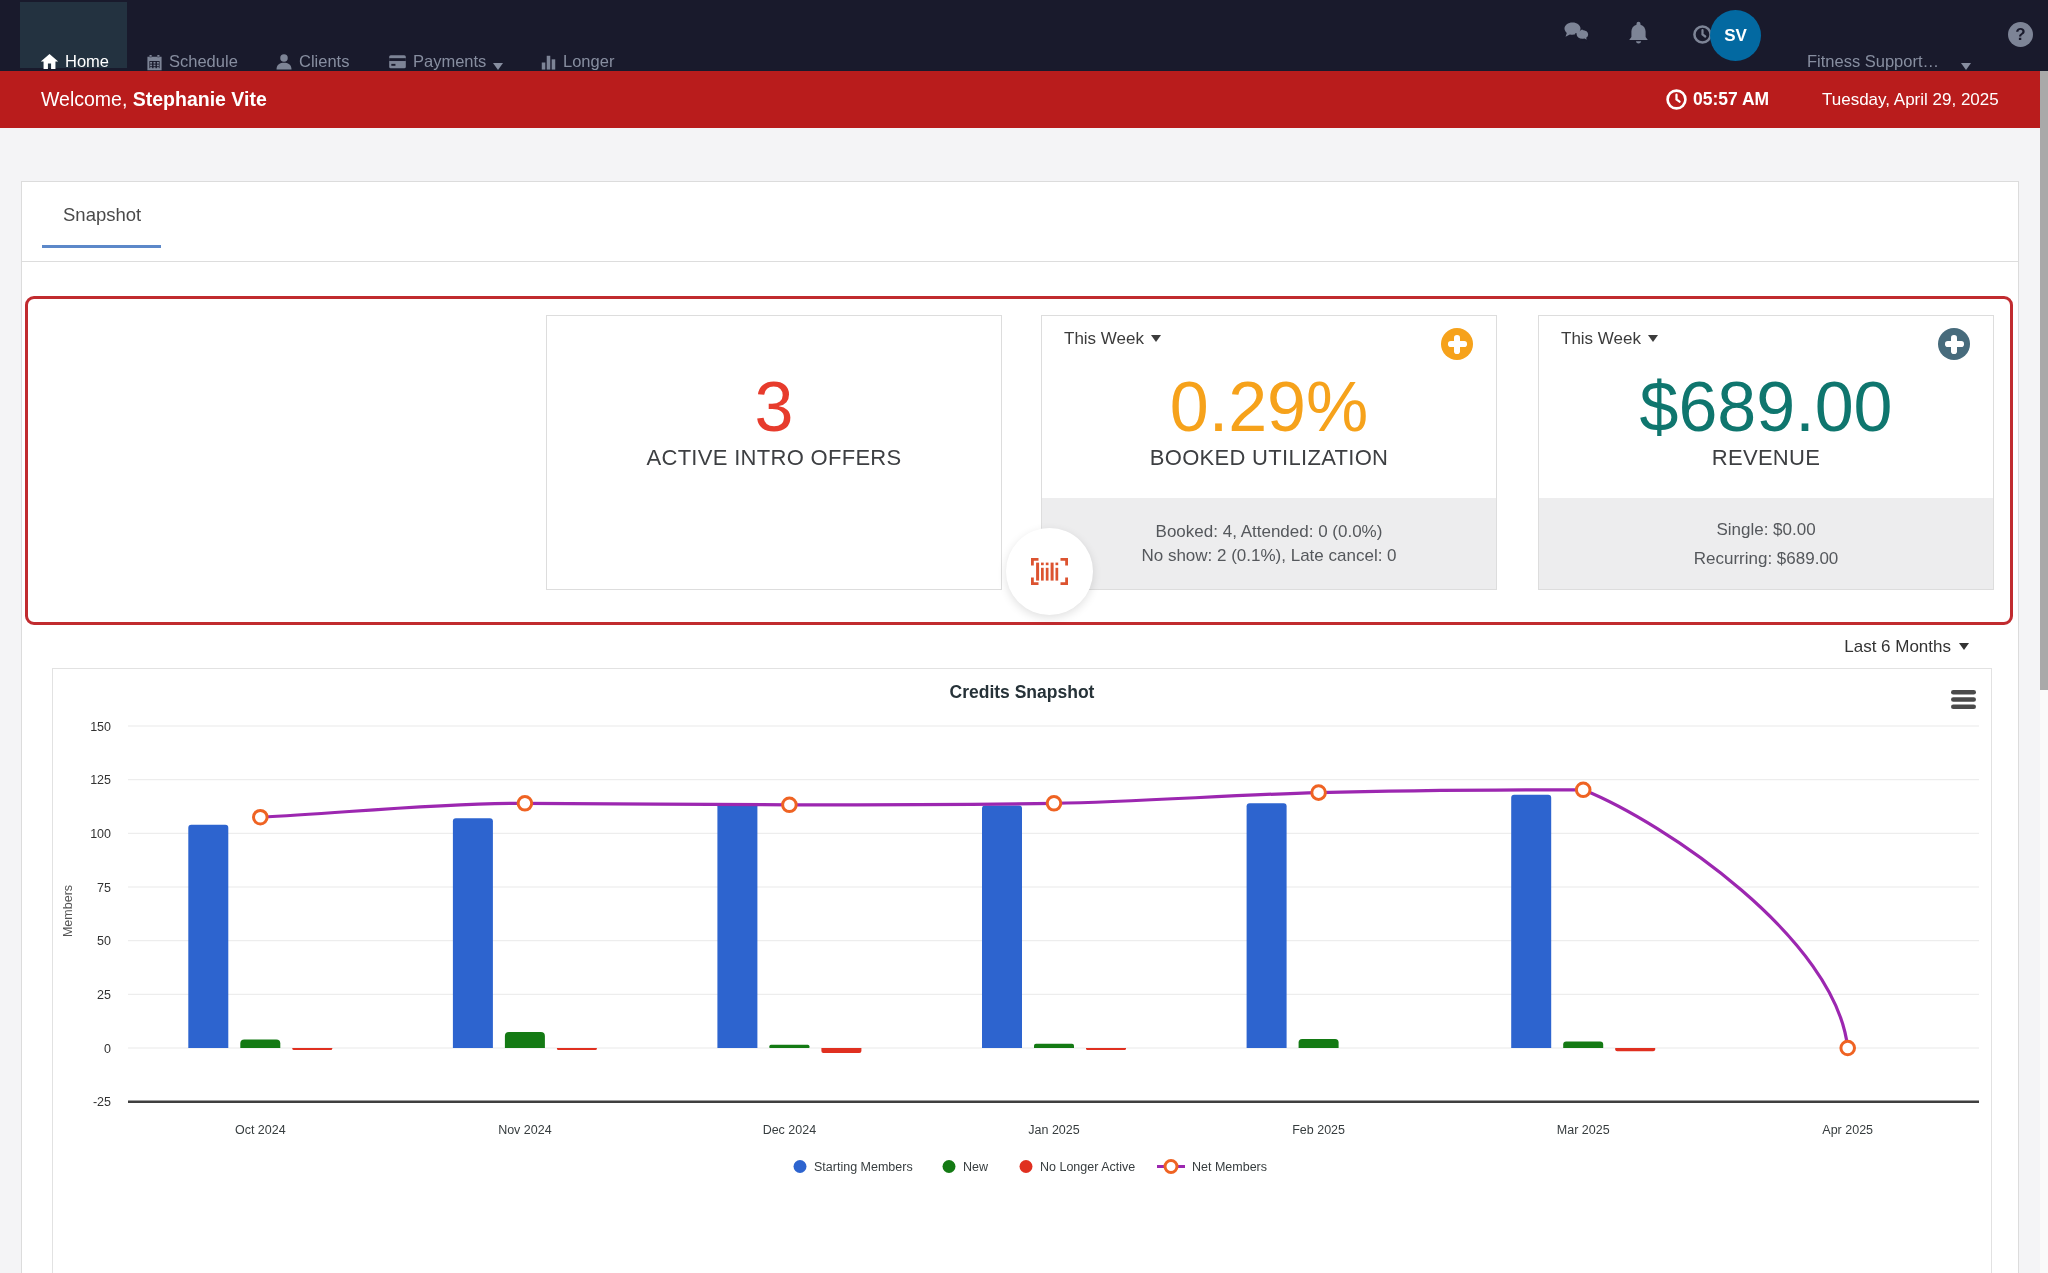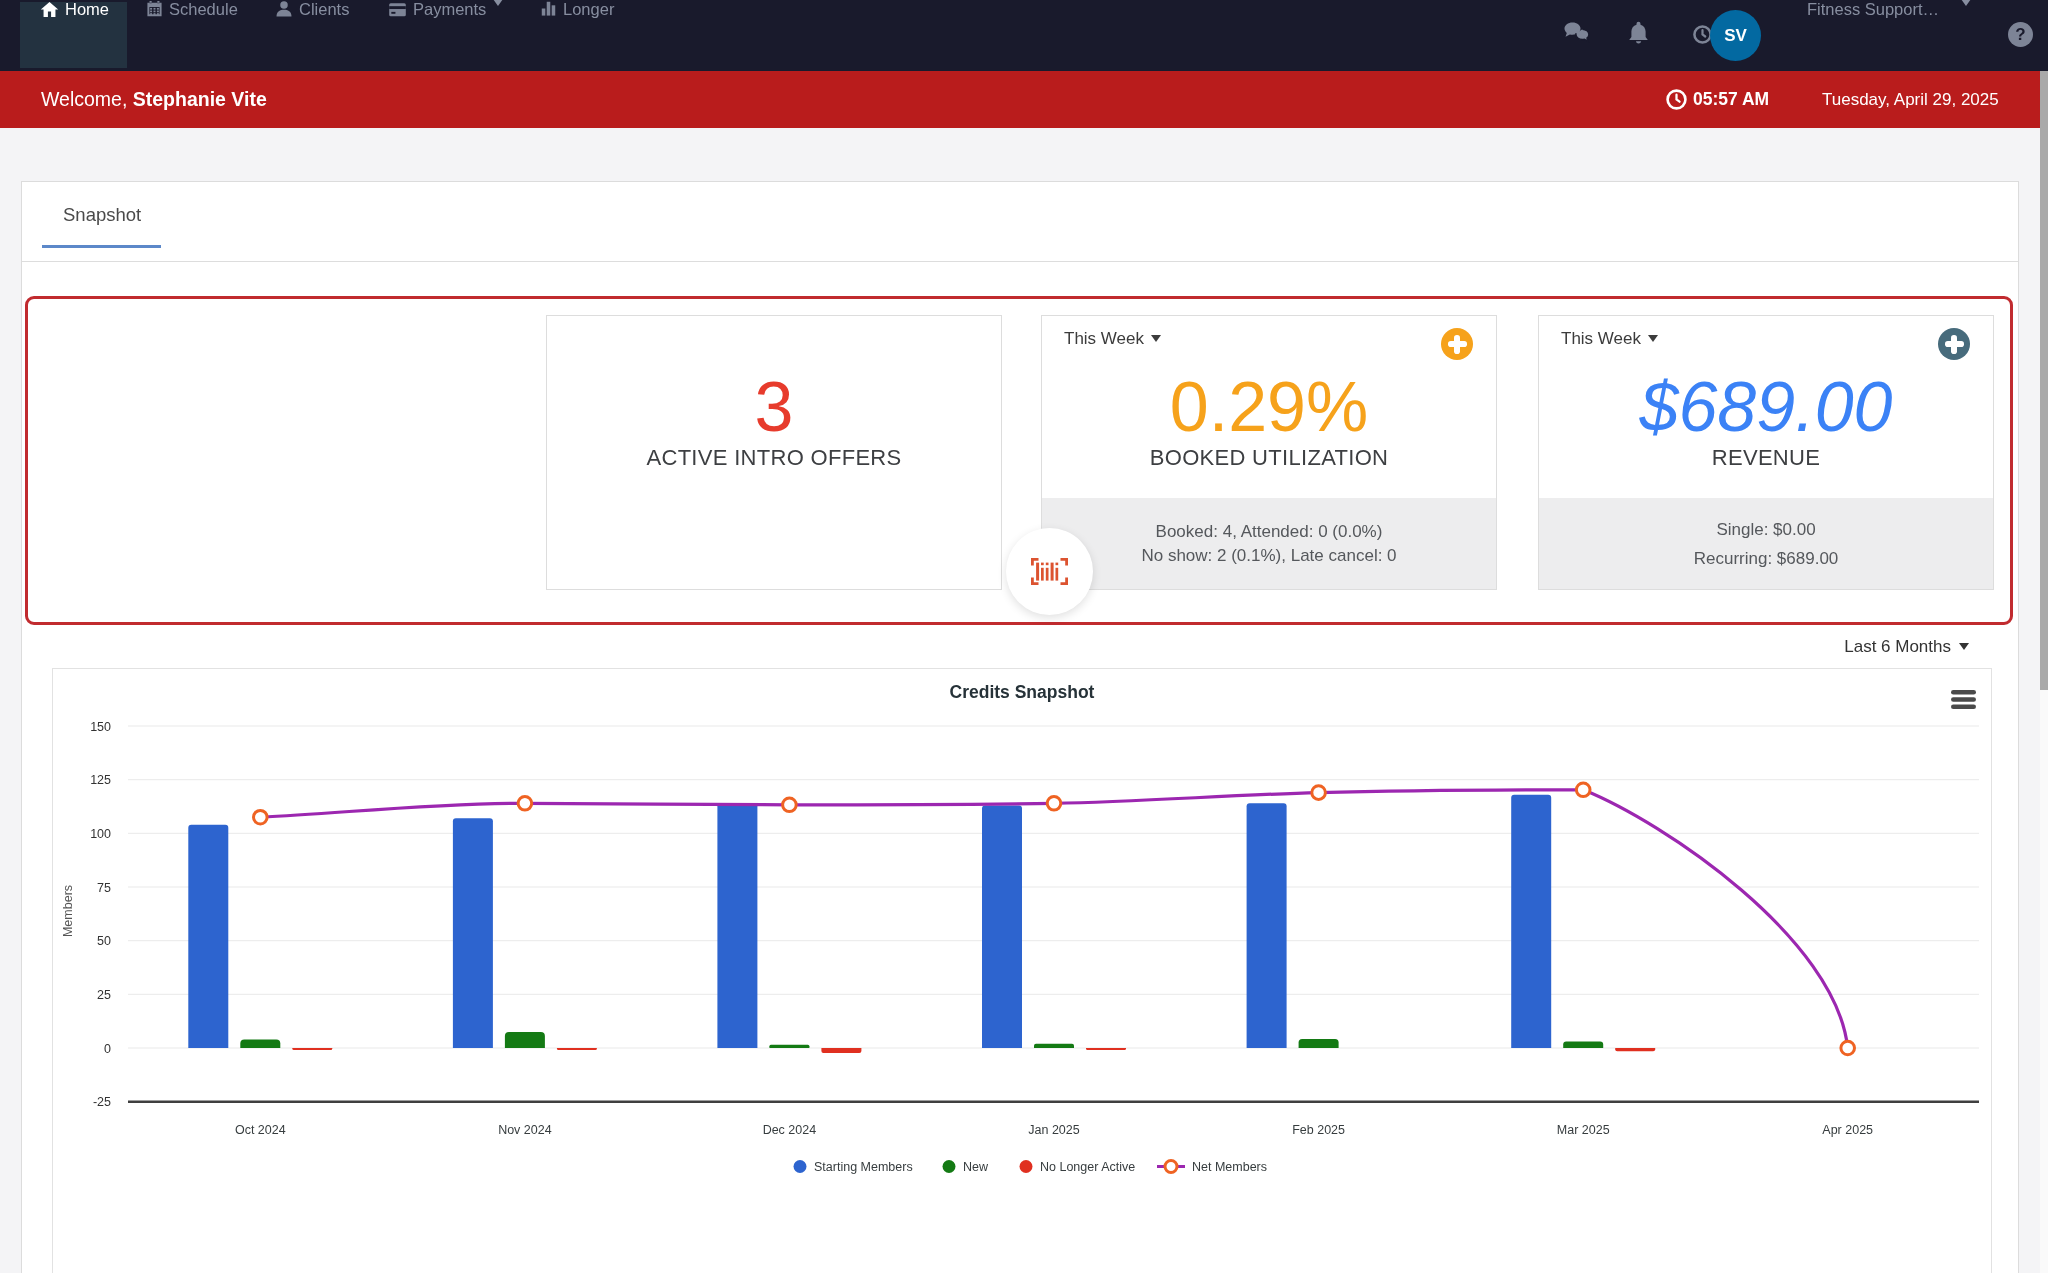--- a/index.html
+++ b/index.html
@@ -1,21 +1,21 @@
 <!DOCTYPE html>
 <html><head>
 <meta charset="utf-8">
 <style>
 * { margin:0; padding:0; box-sizing:border-box; }
 html,body { width:2048px; height:1273px; overflow:hidden; background:#f4f4f6;
   font-family:"Liberation Sans", sans-serif; }
 .abs { position:absolute; }
 #nav { position:absolute; left:0; top:0; width:2048px; height:71px; background:#191a2c; }
 #hometile { position:absolute; left:20px; top:2px; width:107px; height:66px; background:#233240; }
-.navitem { position:absolute; top:0; height:71px; display:flex; align-items:flex-start; color:#878ea0; font-size:16.5px; white-space:nowrap; }
+.navitem { position:absolute; top:0; height:71px; display:flex; align-items:flex-end; color:#878ea0; font-size:16.5px; white-space:nowrap; }
 .navitem svg { margin-right:6px; }
 #welcome { position:absolute; left:0; top:71px; width:2048px; height:57px; background:#b91c1c; color:#fff; }
 #panel { position:absolute; left:21px; top:181px; width:1998px; height:1092px; background:#fff; border:1px solid #dcdcdc; border-bottom:none; }
 #tabrow { position:absolute; left:0; top:0; width:1996px; height:80px; border-bottom:1px solid #ddd; }
 #snaptext { position:absolute; left:41px; top:22px; font-size:18.5px; color:#4a4a4a; }
 #snapline { position:absolute; left:20px; top:63px; width:119px; height:3px; background:#5c88c9; }
 #redbox { position:absolute; left:3px; top:114px; width:1988px; height:329px; border:3px solid #c12b2f; border-radius:9px; }
 .card { position:absolute; top:133px; width:456px; height:275px; background:#fff; border:1px solid #ddd; }
 .cfoot { position:absolute; left:0; bottom:0; width:454px; height:91px; background:#ededee; display:flex; flex-direction:column; justify-content:center; text-align:center; color:#55585c; font-size:17px; line-height:24px; }
 .bignum { position:absolute; left:0; top:55.5px; width:454px; text-align:center; font-size:70px; line-height:70px; }
@@ -131,21 +131,21 @@
     <div class="clabel">BOOKED UTILIZATION</div>
     <div class="cfoot">
         <div>Booked: 4, Attended: 0 (0.0%)</div>
         <div>No show: 2 (0.1%), Late cancel: 0</div>
       </div>
   </div>
 
   <div class="card" style="left:1516px;">
     <div class="thisweek">This Week<span class="tw-caret"></span></div>
     <div class="plus" style="right:23px; top:12px; background:#476b7c;"></div>
-    <div class="bignum" style="color:#3b82f6;font-style:italic;">$689.00</div>
+    <div class="bignum" style="color:#0f766e;">$689.00</div>
     <div class="clabel">REVENUE</div>
     <div class="cfoot" style="line-height:29px;">
         <div>Single: $0.00</div>
         <div>Recurring: $689.00</div>
       </div>
   </div>
 
   <div id="badge">
     <svg style="position:absolute; left:25px; top:30px;" width="37" height="27" viewBox="0 0 37 27">
       <g fill="#dc5330">

